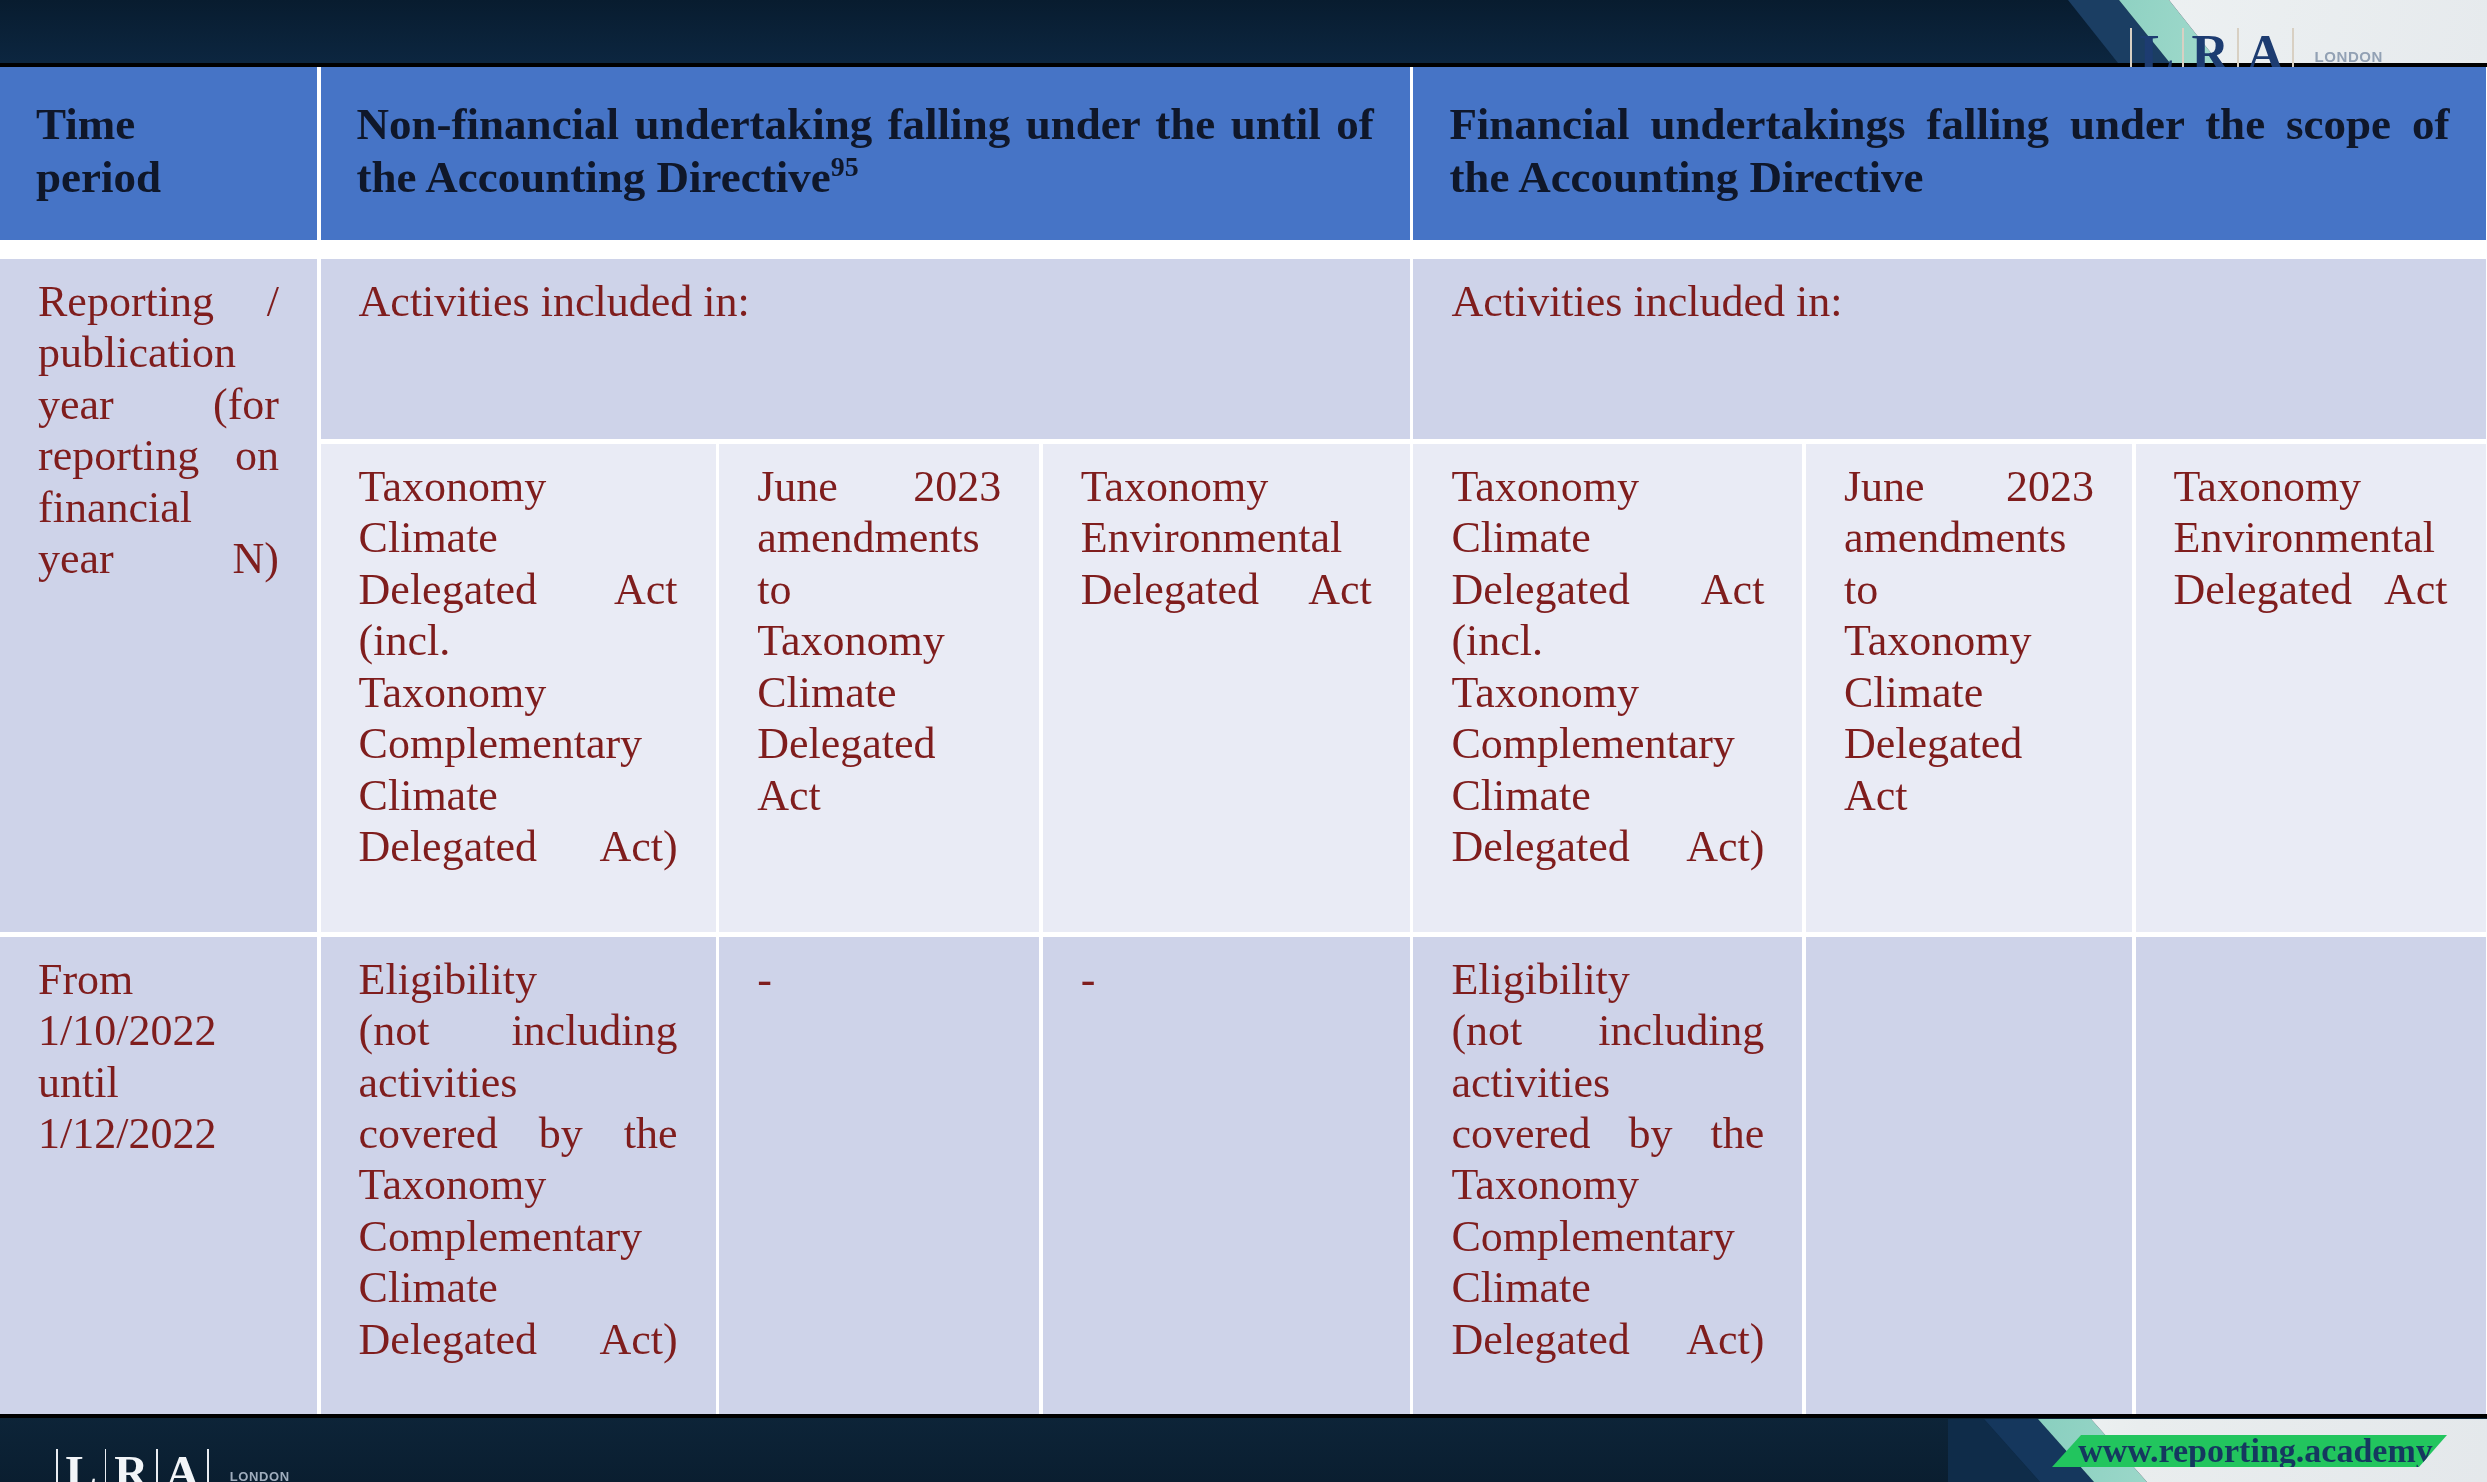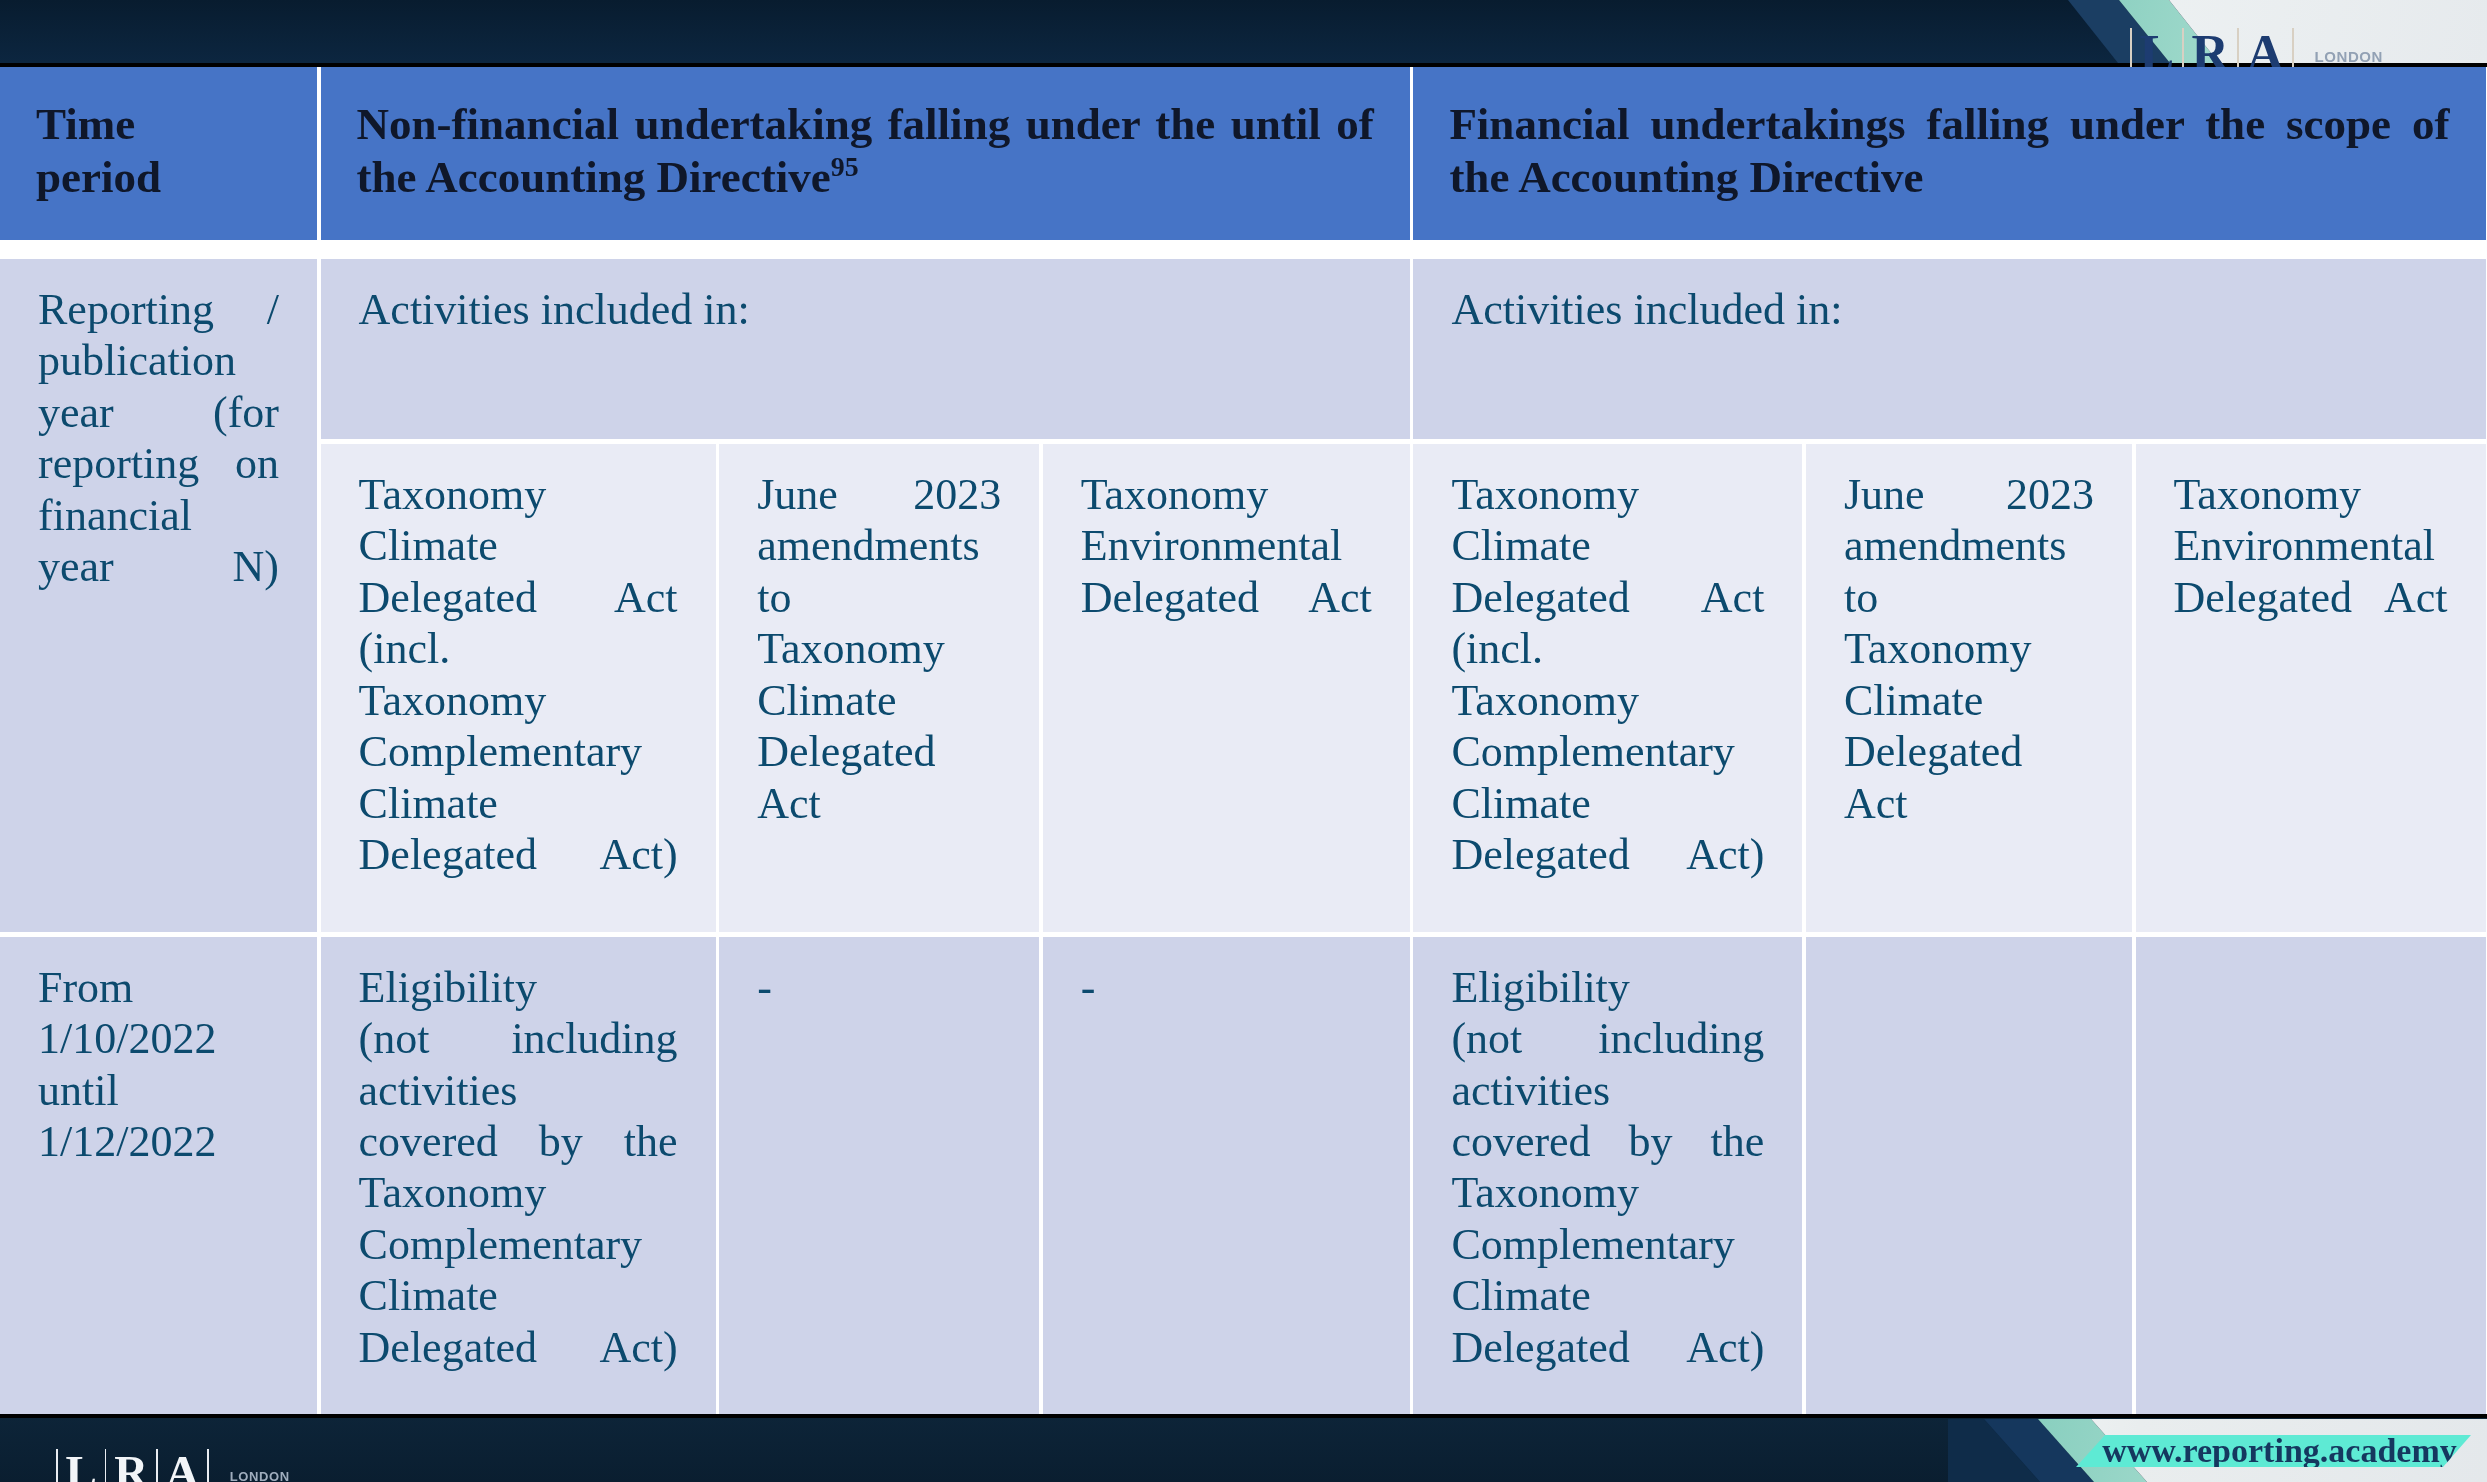--- a/index.html
+++ b/index.html
@@ -31,21 +31,21 @@
   .lra-tagline { margin-left:13px; font-family:"Liberation Sans","DejaVu Sans",sans-serif;
                  font-weight:700; letter-spacing:0.6px; line-height:1.12;margin-top:39px; }
   .lra-top .lra-tagline { font-size:15px; color:#92a1b4; }
 
   
   .tbl { position:absolute; left:0; top:67px; width:2487px; height:1347px;
          display:grid; background:#ffffff;
          grid-template-columns:317px 395px 320px 367px 389px 326px 350px;
          grid-template-rows:173px 19px 180px 4.8px 488px 4.8px 479px;
          column-gap:3.6px; }
-  .cell { color:#0c4a6e; font-size:44px; line-height:1.17; padding:25px 38px; }
+  .cell { color:#7f1d1d; font-size:44px; line-height:1.17; padding:17px 38px; }
   .hd   { background:#4674c6; color:#0f172a; font-weight:700; font-size:45px;
           padding:31px 36px; text-align:justify; }
   .hd-left { text-align:left; white-space:pre-line; }
   .lav  { background:#ced3e9; }
   .lit  { background:#e9ebf5; }
   .jall { text-align:justify; text-align-last:justify; white-space:pre-line; }
   .plain{ text-align:left; }
   .sup  { vertical-align:super; font-size:0.62em; font-weight:700; }
 
   .c1{grid-column:1;} .c2{grid-column:2;} .c3{grid-column:3;} .c4{grid-column:4;}
@@ -69,23 +69,23 @@
             background:#0f2c49; }
   .cb-stripe-light { position:absolute; inset:0;
             clip-path:polygon(36px 0,90px 0,146px 63px,92px 63px);
             background:#15375d; }
   .cb-teal { position:absolute; inset:0;
             clip-path:polygon(90px 0,143px 0,199px 63px,146px 63px);
             background:linear-gradient(100deg,#7cc9b8,#cdeee4); }
   .cb-panel { position:absolute; inset:0;
             clip-path:polygon(143px 0,539px 0,539px 63px,199px 63px);
             background:linear-gradient(100deg,#f4f8f7 0%,#e9edee 35%,#e4e8eb 100%); }
-  .url-band { position:absolute; left:128px; top:16px; width:395px; height:32px;
+  .url-band { position:absolute; left:104px; top:16px; width:395px; height:32px;
             clip-path:polygon(29px 0,395px 0,367px 32px,0 32px);
-            background:#5eead4; display:flex; align-items:center; justify-content:center; }
+            background:#22c55e; display:flex; align-items:center; justify-content:center; }
   .url-text { font-size:34px; font-weight:700; color:#15385f; padding-left:12px; }
 </style>
 </head>
 <body>
 
 <div class="banner">
   <div class="corner-top">
     <div class="ct-stripe-light"></div>
     <div class="ct-teal"></div>
     <div class="ct-panel"></div>

